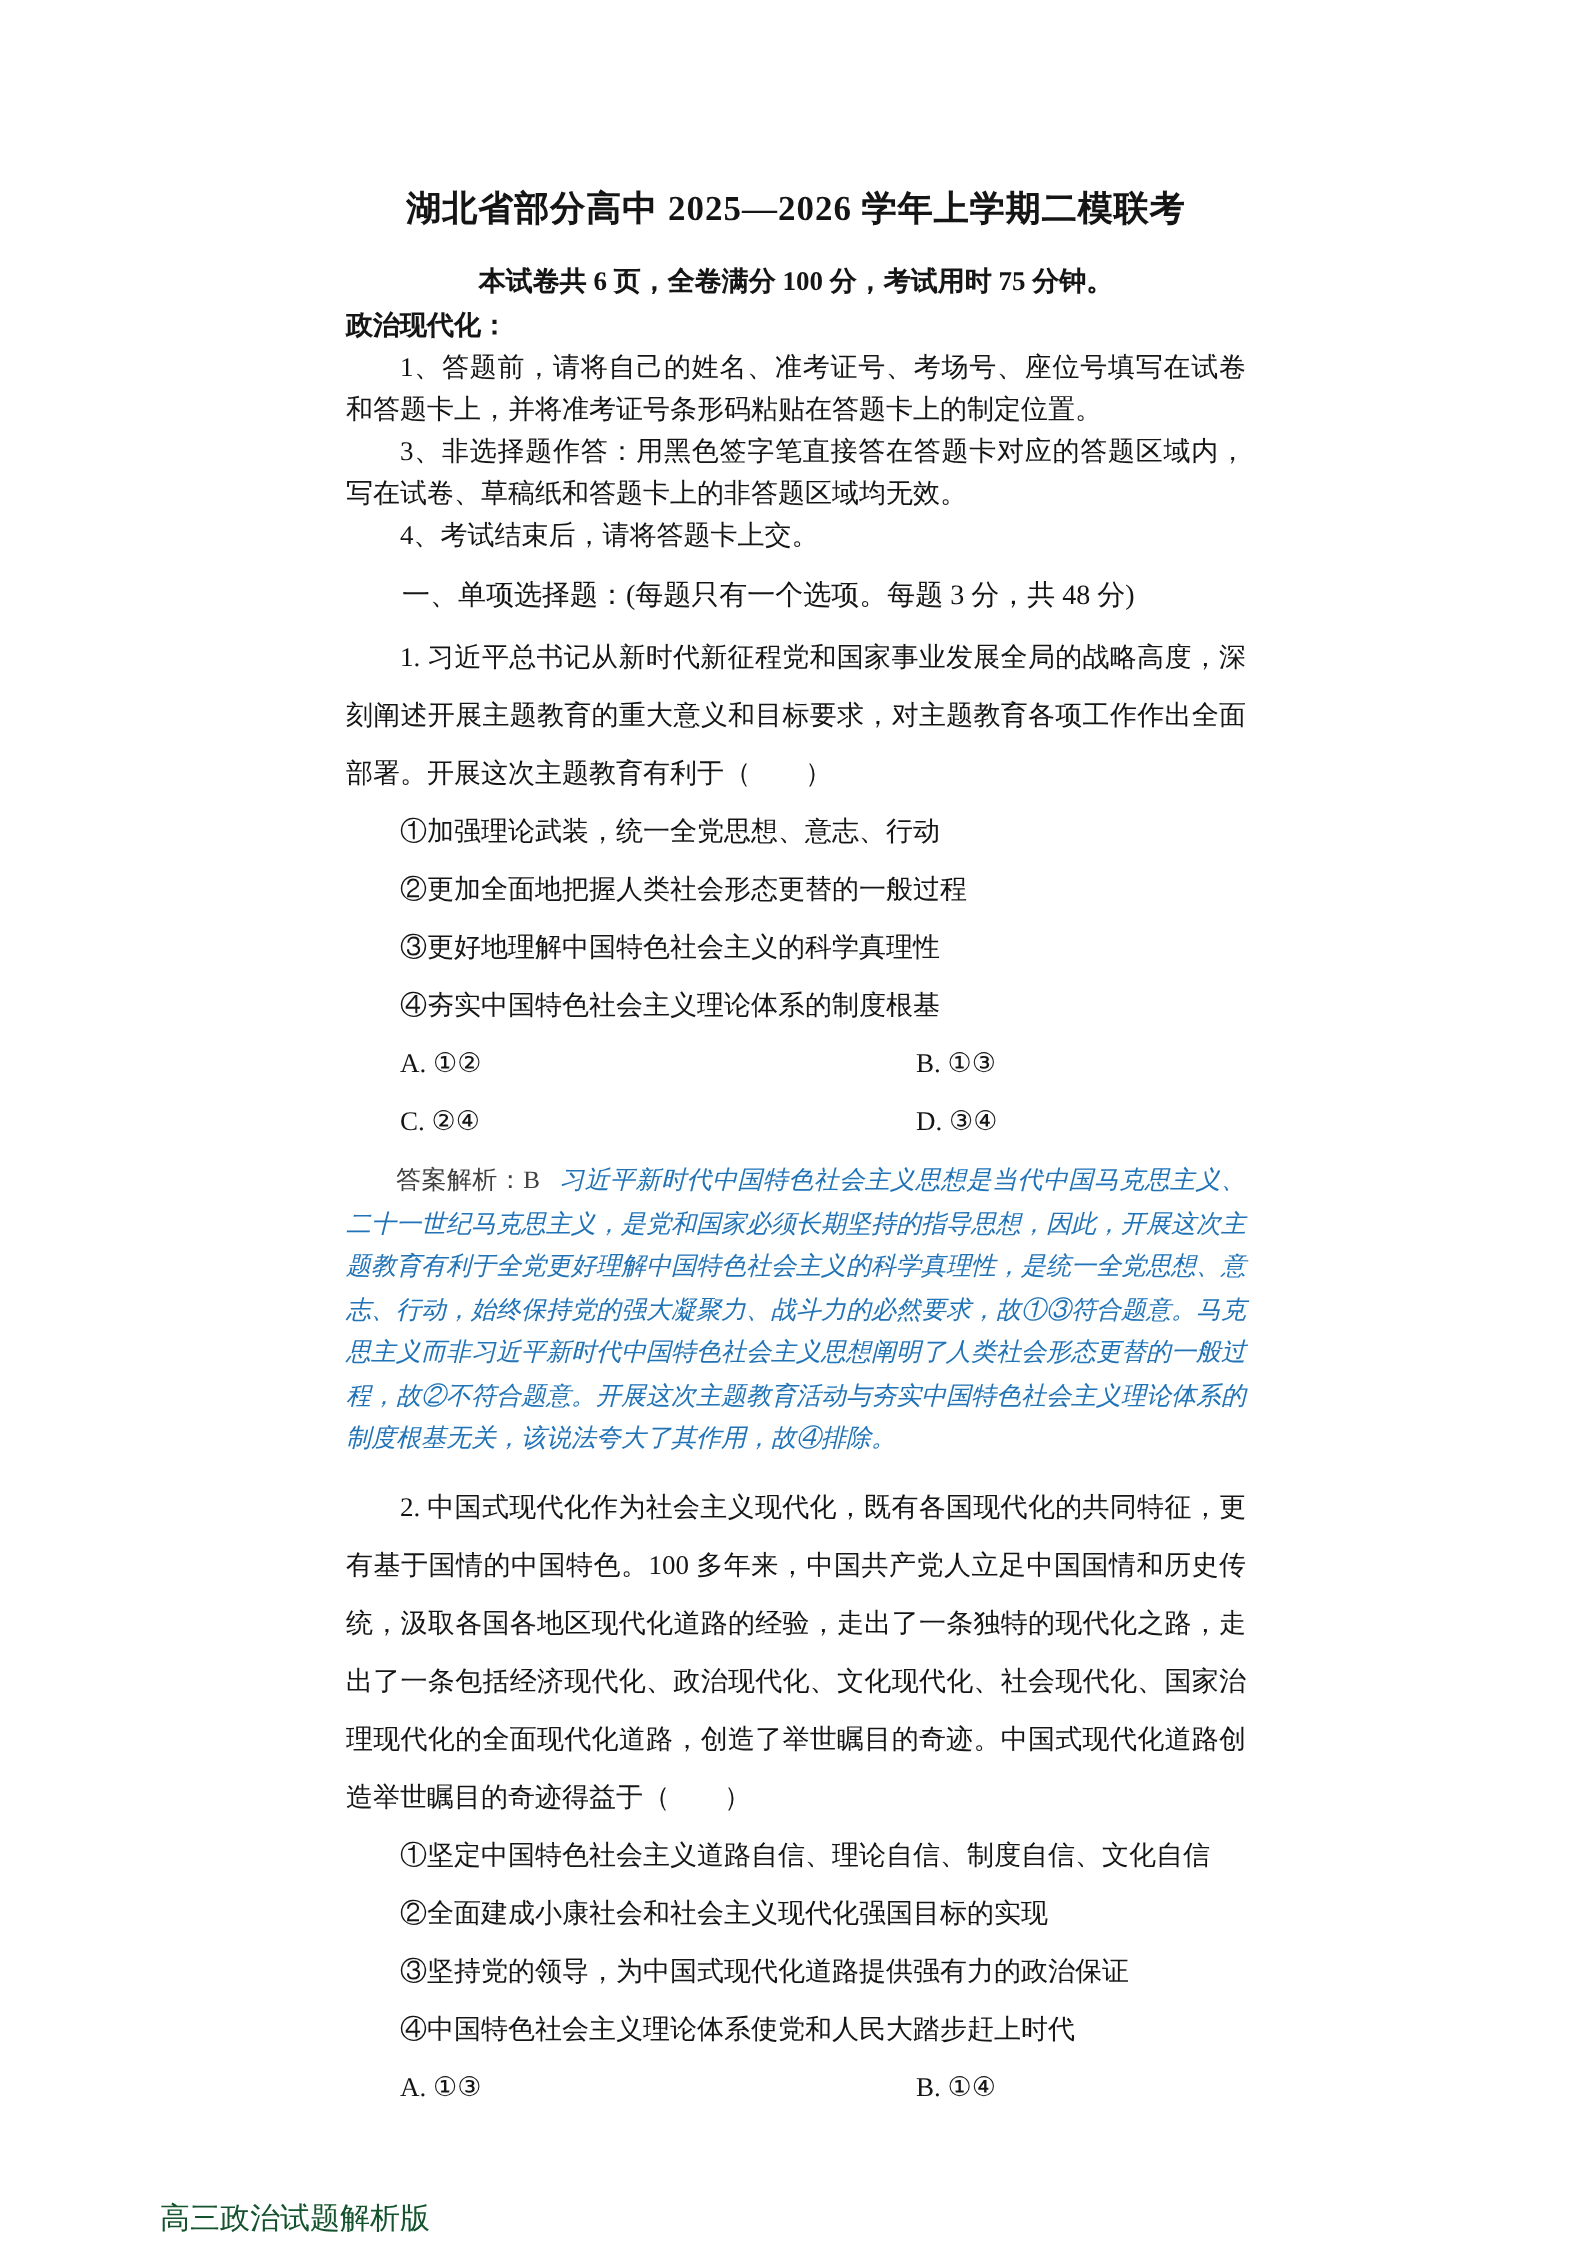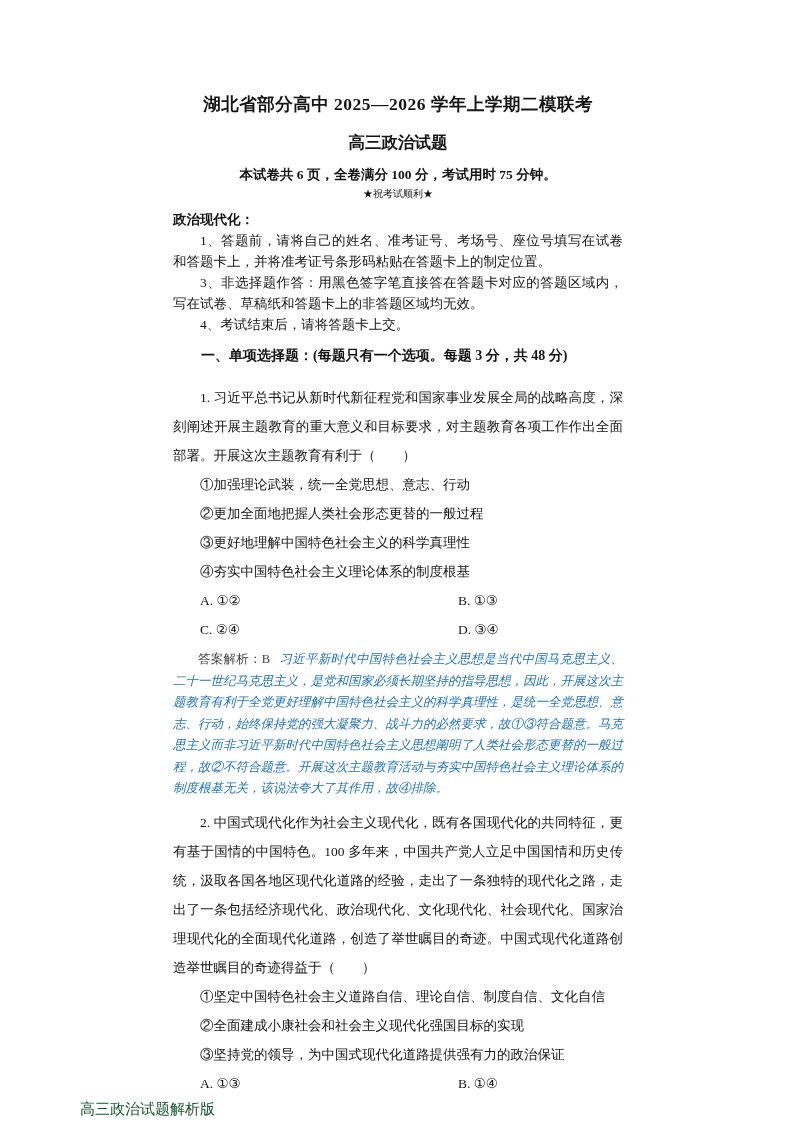--- a/index.html
+++ b/index.html
@@ -51,23 +51,23 @@
     line-height: 1.55;
   }
   .notice p {
     font-size: 13.5px;
     line-height: 1.55;
     text-align: justify;
     text-indent: 2em;
   }
   .section-title {
     font-size: 14px;
-    font-weight: bold;
+    font-weight: normal;
     text-indent: 2em;
-    margin: 9px 0 16px 0;
+    margin: 9px 0 4px 0;
     line-height: 1.6;
   }
   .stem {
     font-size: 13.5px;
     line-height: 2.15;
     text-align: justify;
     text-indent: 2em;
   }
   .opt {
     font-size: 13.5px;
@@ -106,23 +106,21 @@
     font-size: 15px;
     color: #14532d;
   }
 </style>
 </head>
 <body>
 
 <div class="page">
 
   <h1 class="title">湖北省部分高中 2025—2026 学年上学期二模联考</h1>
-  <h2 class="subtitle">高三政治试题</h2>
   <div class="info">本试卷共 6 页，全卷满分 100 分，考试用时 75 分钟。</div>
-  <div class="wish">★祝考试顺利★</div>
 
   <div class="notice">
     <div class="notice-title">政治现代化：</div>
     <p>1、答题前，请将自己的姓名、准考证号、考场号、座位号填写在试卷和答题卡上，并将准考证号条形码粘贴在答题卡上的制定位置。</p>
     <p>3、非选择题作答：用黑色签字笔直接答在答题卡对应的答题区域内，写在试卷、草稿纸和答题卡上的非答题区域均无效。</p>
     <p>4、考试结束后，请将答题卡上交。</p>
   </div>
 
   <p class="section-title">一、单项选择题：(每题只有一个选项。每题 3 分，共 48 分)</p>
 
@@ -144,20 +142,21 @@
       <span class="ans-label">答案解析：B</span>
       <span class="ans-text">习近平新时代中国特色社会主义思想是当代中国马克思主义、二十一世纪马克思主义，是党和国家必须长期坚持的指导思想，因此，开展这次主题教育有利于全党更好理解中国特色社会主义的科学真理性，是统一全党思想、意志、行动，始终保持党的强大凝聚力、战斗力的必然要求，故①③符合题意。马克思主义而非习近平新时代中国特色社会主义思想阐明了人类社会形态更替的一般过程，故②不符合题意。开展这次主题教育活动与夯实中国特色社会主义理论体系的制度根基无关，该说法夸大了其作用，故④排除。</span>
     </p>
   </div>
 
   <div>
     <p class="stem">2. 中国式现代化作为社会主义现代化，既有各国现代化的共同特征，更有基于国情的中国特色。100 多年来，中国共产党人立足中国国情和历史传统，汲取各国各地区现代化道路的经验，走出了一条独特的现代化之路，走出了一条包括经济现代化、政治现代化、文化现代化、社会现代化、国家治理现代化的全面现代化道路，创造了举世瞩目的奇迹。中国式现代化道路创造举世瞩目的奇迹得益于（　　）</p>
     <p class="opt">①坚定中国特色社会主义道路自信、理论自信、制度自信、文化自信</p>
     <p class="opt">②全面建成小康社会和社会主义现代化强国目标的实现</p>
     <p class="opt">③坚持党的领导，为中国式现代化道路提供强有力的政治保证</p>
+    <p class="opt">④中国特色社会主义理论体系使党和人民大踏步赶上时代</p>
     <div class="choice-row">
       <span class="c1">A. ①③</span>
       <span class="c2">B. ①④</span>
     </div>
   </div>
 
   <div class="watermark">高三政治试题解析版</div>
 
 </div>
 

